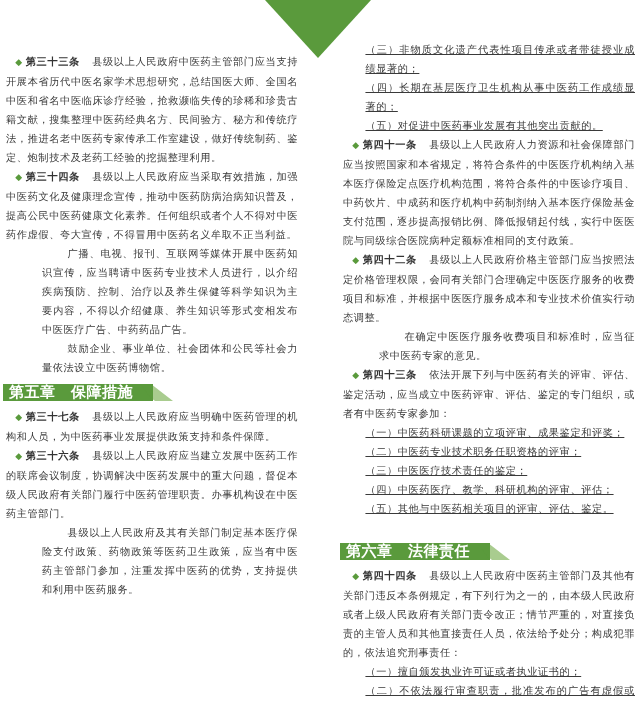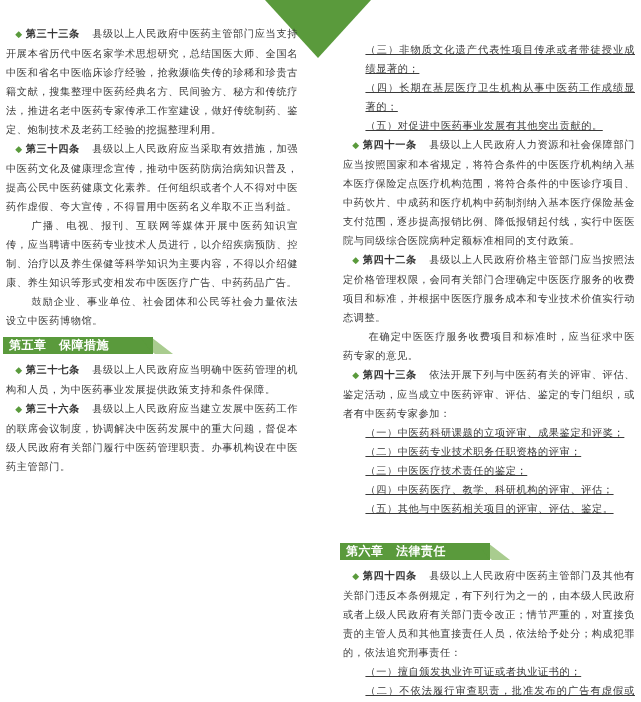--- a/index.html
+++ b/index.html
@@ -1,57 +1,58 @@
 <!DOCTYPE html>
 <html><head>
 <meta charset="utf-8">
 <style>
   html,body{margin:0;padding:0;}
   body{width:641px;height:702px;background:#ffffff;position:relative;overflow:hidden;
        font-family:"DejaVu Sans","Liberation Sans",sans-serif;color:#3a3a3a;}
   .tri{position:absolute;left:265px;top:0;width:0;height:0;
        border-left:53px solid transparent;border-right:53px solid transparent;border-top:58px solid #5a9a3c;}
-  .col{position:absolute;top:24px;font-size:10.2px;line-height:19px;letter-spacing:0.6px;text-align:justify;}
+  .col{position:absolute;top:52px;font-size:10.2px;line-height:19px;letter-spacing:0.6px;text-align:justify;}
   .col.left{left:6px;width:292px;}
   .col.right{left:343px;width:292px;top:40px;}
   .para{margin:0;}
-  .para.indent{text-indent:2.5em;}
+  .para.indent{text-indent:2.5em;margin-left:36px;}
   .para.item{padding-left:2.2em;text-indent:0;text-decoration:underline;}
   .para.item.wrap{padding-left:0;text-indent:2.2em;}
   .article{margin:0;text-indent:0.9em;}
   .diamond{color:#5a9a3c;font-size:9px;margin-right:3px;}
   .art-no{font-weight:bold;color:#333;margin-right:1.2em;}
   .chapter{position:relative;height:17px;margin:7px 0 6px -3px;width:170px;}
   .chapter .bar{position:absolute;left:0;top:0;height:17px;width:150px;background:#5a9a3c;
        clip-path:polygon(0 0,100% 0,100% 100%,0 100%);}
   .chapter .tail{position:absolute;left:130px;top:0;width:40px;height:17px;background:#a9cc8f;
        clip-path:polygon(0 0,45% 0,100% 100%,55% 100%);}
   .chapter .tail2{position:absolute;left:118px;top:0;width:32px;height:17px;background:#5a9a3c;
        clip-path:polygon(0 0,60% 0,100% 100%,0 100%);}
-  .chapter .label{position:absolute;left:6px;top:0;line-height:17px;color:#fff;font-size:12px;font-weight:bold;letter-spacing:0.5px;white-space:pre;}
+  .chapter .label{position:absolute;left:6px;top:0;line-height:17px;color:#fff;font-size:15px;font-weight:bold;letter-spacing:0.5px;white-space:pre;}
   .col.right .chapter{width:180px;margin-top:25px;}
 </style>
 </head>
 <body>
 
 <div class="tri"></div>
 
 <div class="col left">
   <p class="article"><span class="diamond">◆</span><span class="art-no">第三十三条</span><span>县级以上人民政府中医药主管部门应当支持开展本省历代中医名家学术思想研究，总结国医大师、全国名中医和省名中医临床诊疗经验，抢救濒临失传的珍稀和珍贵古籍文献，搜集整理中医药经典名方、民间验方、秘方和传统疗法，推进名老中医药专家传承工作室建设，做好传统制药、鉴定、炮制技术及老药工经验的挖掘整理利用。</span></p>
   <p class="article"><span class="diamond">◆</span><span class="art-no">第三十四条</span><span>县级以上人民政府应当采取有效措施，加强中医药文化及健康理念宣传，推动中医药防病治病知识普及，提高公民中医药健康文化素养。任何组织或者个人不得对中医药作虚假、夸大宣传，不得冒用中医药名义牟取不正当利益。</span></p>
   <p class="para indent">广播、电视、报刊、互联网等媒体开展中医药知识宣传，应当聘请中医药专业技术人员进行，以介绍疾病预防、控制、治疗以及养生保健等科学知识为主要内容，不得以介绍健康、养生知识等形式变相发布中医医疗广告、中药药品广告。</p>
   <p class="para indent">鼓励企业、事业单位、社会团体和公民等社会力量依法设立中医药博物馆。</p>
   <div class="chapter">
     <div class="tail"></div>
     <div class="bar"></div>
     <div class="tail2"></div>
     <span class="label">第五章　保障措施</span>
   </div>
   <p class="article"><span class="diamond">◆</span><span class="art-no">第三十七条</span><span>县级以上人民政府应当明确中医药管理的机构和人员，为中医药事业发展提供政策支持和条件保障。</span></p>
   <p class="article"><span class="diamond">◆</span><span class="art-no">第三十六条</span><span>县级以上人民政府应当建立发展中医药工作的联席会议制度，协调解决中医药发展中的重大问题，督促本级人民政府有关部门履行中医药管理职责。办事机构设在中医药主管部门。</span></p>
+  <p class="para indent">县级以上人民政府及其有关部门制定基本医疗保险支付政策、药物政策等医药卫生政策，应当有中医药主管部门参加，注重发挥中医药的优势，支持提供和利用中医药服务。</p>
 
 </div>
 
 <div class="col right">
   <p class="para item">（三）非物质文化遗产代表性项目传承或者带徒授业成绩显著的；</p>
   <p class="para item">（四）长期在基层医疗卫生机构从事中医药工作成绩显著的；</p>
   <p class="para item">（五）对促进中医药事业发展有其他突出贡献的。</p>
   <p class="article"><span class="diamond">◆</span><span class="art-no">第四十一条</span><span>县级以上人民政府人力资源和社会保障部门应当按照国家和本省规定，将符合条件的中医医疗机构纳入基本医疗保险定点医疗机构范围，将符合条件的中医诊疗项目、中药饮片、中成药和医疗机构中药制剂纳入基本医疗保险基金支付范围，逐步提高报销比例、降低报销起付线，实行中医医院与同级综合医院病种定额标准相同的支付政策。</span></p>
   <p class="article"><span class="diamond">◆</span><span class="art-no">第四十二条</span><span>县级以上人民政府价格主管部门应当按照法定价格管理权限，会同有关部门合理确定中医医疗服务的收费项目和标准，并根据中医医疗服务成本和专业技术价值实行动态调整。</span></p>
   <p class="para indent">在确定中医医疗服务收费项目和标准时，应当征求中医药专家的意见。</p>

